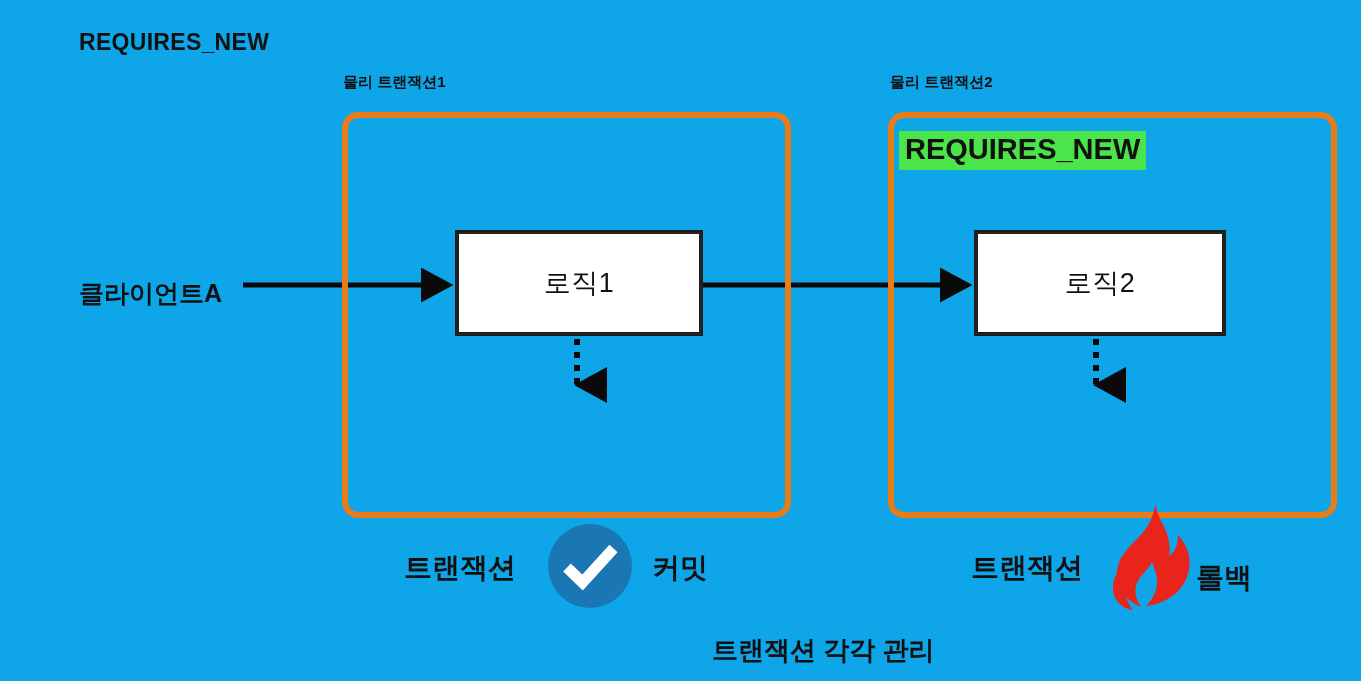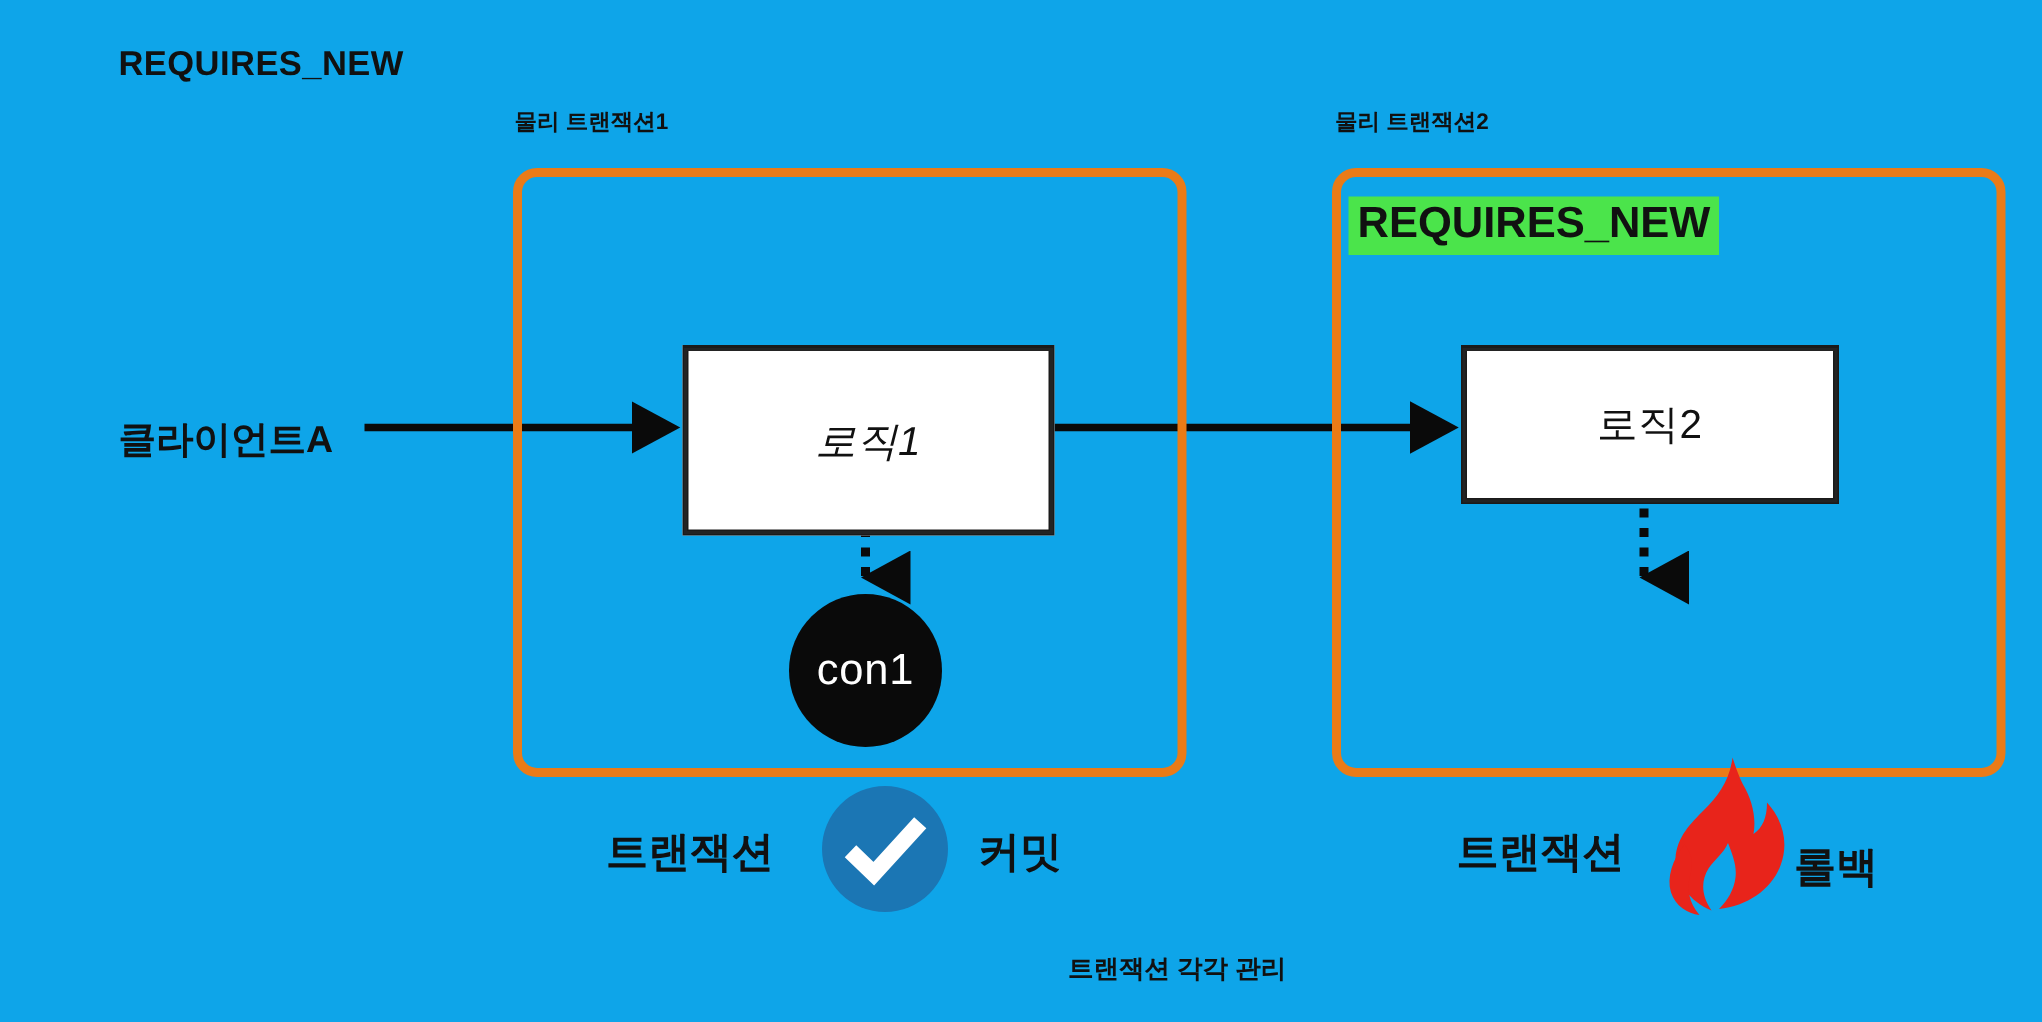--- a/index.html
+++ b/index.html
@@ -79,21 +79,21 @@
     border: 2px solid #2b2b2b;
     opacity: 0.55;
     pointer-events: none;
   }
   .logic-label {
     font-size: 27px;
     font-weight: normal;
     color: #111111;
     letter-spacing: 0.5px;
   }
-  #logic-box-1 { left: 455px; top: 230px; width: 248px; height: 127px; font-style: italic; }
+  #logic-box-1 { left: 455px; top: 230px; width: 248px; height: 106px; }
   #logic-box-2 { left: 974px; top: 230px; width: 252px; height: 106px; }
 
   
   .con-circle {
     border-radius: 50%;
     background: #0a0a0a;
     display: flex;
     align-items: center;
     justify-content: center;
   }
@@ -111,21 +111,21 @@
     left: 79px;
     top: 267px;
     font-size: 25px;
     margin-top: 14px;
   }
 
   
   #footer-caption {
     left: 712px;
     top: 637px;
-    font-size: 17px;
+    font-size: 26px;
   }
 
   
   .status-label { font-size: 28px; font-weight: bold; }
   #commit-tx-label   { left: 404px;  top: 554px; }
   #commit-label      { left: 652px;  top: 554px; }
   #rollback-tx-label { left: 971px;  top: 554px; }
   #rollback-label    { left: 1196px; top: 564px; }
 
   #commit-check-icon { left: 548px;  top: 524px; width: 84px; height: 84px; }
@@ -173,23 +173,20 @@
   <div class="abs txt" id="title-requires-new">REQUIRES_NEW</div>
 
   <div class="abs txt tx-caption" id="caption-tx1">물리 트랜잭션1</div>
 
   <div class="abs orange-box" id="tx-box-1"></div>
 
   <div class="abs logic-box" id="logic-box-1">
     <span class="logic-label">로직1</span>
   </div>
 
-  <div class="abs con-circle" id="con-circle-1">
-    <span class="con-label">con1</span>
-  </div>
 
   <div class="abs txt tx-caption" id="caption-tx2">물리 트랜잭션2</div>
 
   <div class="abs orange-box" id="tx-box-2"></div>
 
   <div class="abs" id="requires-new-highlight">REQUIRES_NEW</div>
 
   <div class="abs logic-box" id="logic-box-2">
     <span class="logic-label">로직2</span>
   </div>

